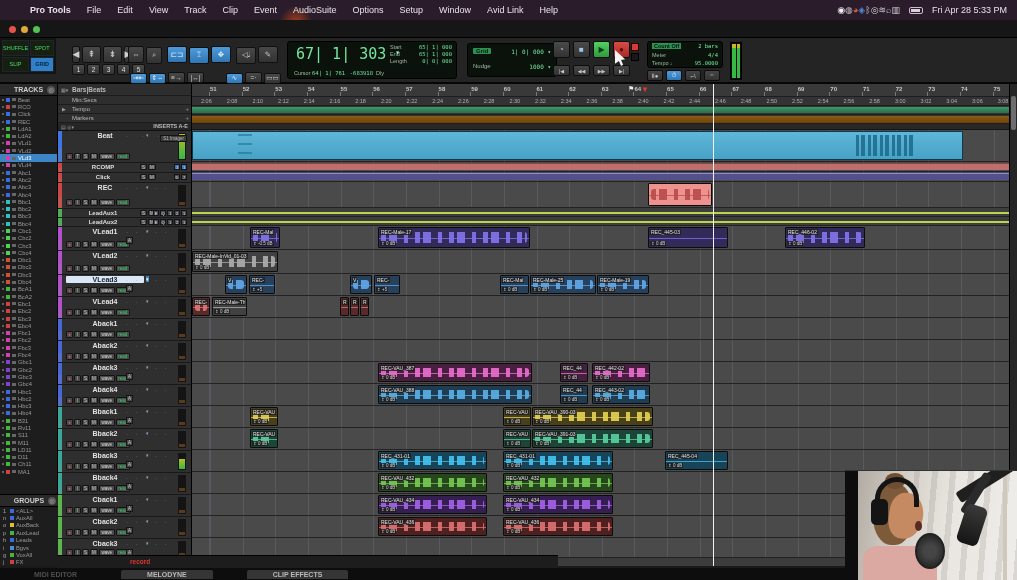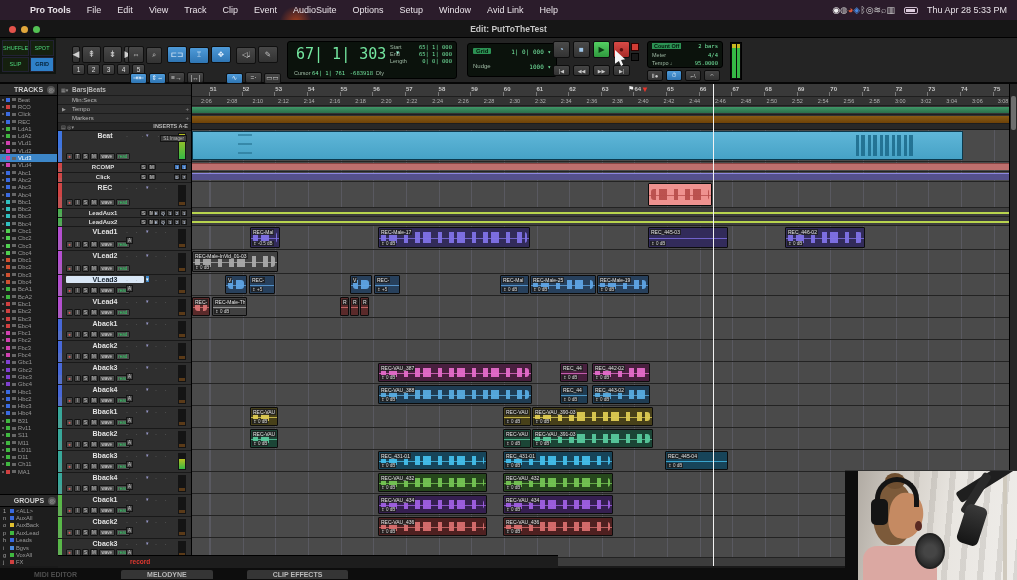--- a/index.html
+++ b/index.html
@@ -224,29 +224,28 @@
 <div id="root">
 
   <div id="menubar">
     <span class="apple"></span>
     <span id="menu-items"><span class="menu-item first">Pro Tools</span><span class="menu-item">File</span><span class="menu-item">Edit</span><span class="menu-item">View</span><span class="menu-item">Track</span><span class="menu-item">Clip</span><span class="menu-item">Event</span><span class="menu-item">AudioSuite</span><span class="menu-item">Options</span><span class="menu-item">Setup</span><span class="menu-item">Window</span><span class="menu-item">Avid Link</span><span class="menu-item">Help</span></span>
     <span id="mb-right">
       <span id="status-icons"><span class="sic" style="color: rgb(240, 240, 240);">◉</span><span class="sic" style="color: rgb(207, 207, 207);">◍</span><span class="sic" style="color: rgb(224, 90, 58);">◕</span><span class="sic" style="color: rgb(74, 138, 224);">◈</span><span class="sic" style="color: rgb(207, 207, 207);">ᛒ</span><span class="sic" style="color: rgb(207, 207, 207);">◎</span><span class="sic" style="color: rgb(207, 207, 207);">≋</span><span class="sic" style="color: rgb(207, 207, 207);">⌕</span><span class="sic" style="color: rgb(207, 207, 207);">▥</span></span>
       <span class="batt">
           <i></i>
         </span>
-      <span id="mb-clock">Thu Apr 28  5:33 PM</span>
+      <span id="mb-clock">Fri Apr 28  5:33 PM</span>
     </span>
   </div>
 
   <div id="titlebar">
     <span class="tl" style="left:9px;background:#e2534b;"></span>
     <span class="tl" style="left:21px;background:#e0a73c;"></span>
     <span class="tl" style="left:33px;background:#53c254;"></span>
-    <span class="title">Edit: PutToTheTest</span>
   </div>
 
   <div id="toolbar">
     <div class="modebox">
       <span class="m">SHUFFLE</span>
       <span class="m">SPOT</span>
       <span class="m">SLIP</span>
       <span class="m active">GRID</span>
     </div>
     <div id="zoom-cluster" style="position: absolute; left: 72px; top: 5px;"><span class="tbtn" style="position: relative; display: inline-flex; width: 8px; margin-right: 2px;">◀</span><span class="tbtn" style="position: relative; display: inline-flex; width: 19px; margin-right: 2px;">⇞</span><span class="tbtn" style="position: relative; display: inline-flex; width: 19px; margin-right: 2px;">⇟</span><span class="tbtn" style="position: relative; display: inline-flex; width: 8px; margin-right: 2px;">▶</span></div>

